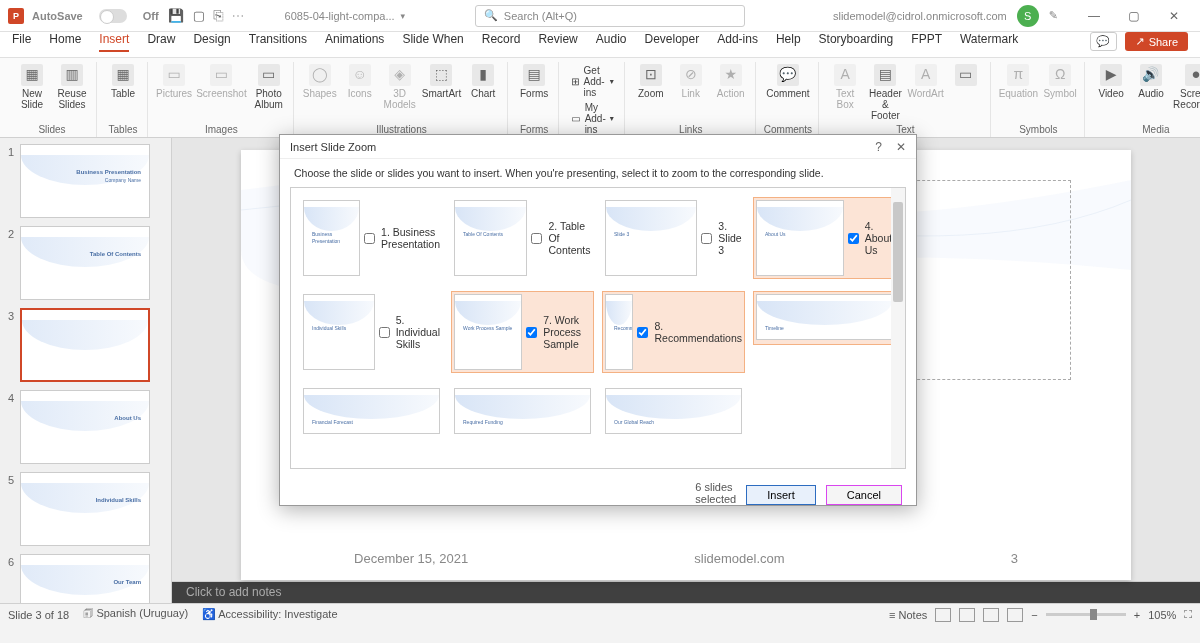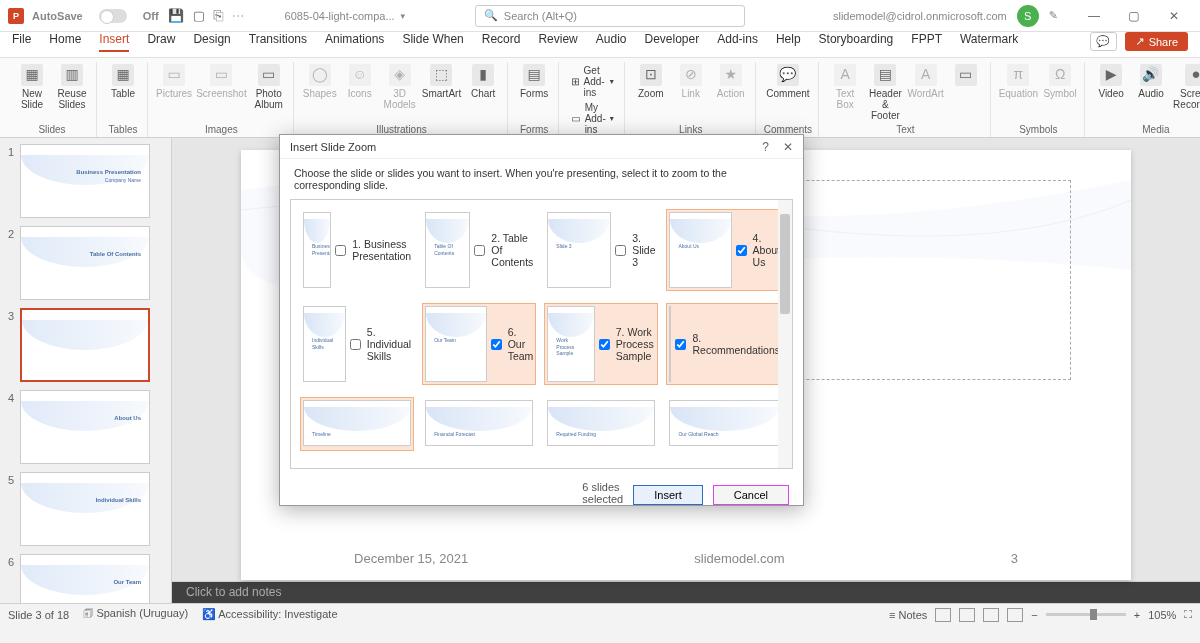--- a/index.html
+++ b/index.html
@@ -61,21 +61,21 @@
 .notes { height: 22px; background: #404040; border-top: 1px solid #d0d0d0; padding: 3px 14px; color: #aaa; font-size: 12px; }
 
 
 .statusbar { height: 22px; background: #f3f3f3; border-top: 1px solid #d0d0d0; display: flex; align-items: center; padding: 0 8px; font-size: 11px; color: #555; gap: 14px; }
 .status-right { margin-left: auto; display: flex; align-items: center; gap: 8px; }
 .sb-icon { width:16px; height:14px; border:1px solid #999; display:inline-block;}
 .zoom-slider { width:80px; height:3px; background:#ccc; position:relative;}
 .zoom-slider::after { content:""; width:7px; height:11px; background:#888; position:absolute; top:-4px; left:44px;}
 
 
-.overlay { position: absolute; top: 134px; left: 279px; width: 525px; height: 372px; background: #fff; border: 1px solid #999; box-shadow: 0 4px 20px rgba(0,0,0,0.3); z-index: 100; display:flex; flex-direction:column;}
+.overlay { position: absolute; top: 134px; left: 279px; width: 638px; height: 372px; background: #fff; border: 1px solid #999; box-shadow: 0 4px 20px rgba(0,0,0,0.3); z-index: 100; display:flex; flex-direction:column;}
 .dlg-title { height: 24px; display: flex; align-items: center; padding: 0 10px; font-size: 11px; color: #333; border-bottom:1px solid #eee;}
 .dlg-title .dlg-ctrl { margin-left: auto; display:flex; gap:14px; color:#666; font-size:12px;}
 .dlg-instr { padding: 8px 14px; font-size: 10.5px; color: #333; }
 .dlg-grid-wrap { flex:1; border:1px solid #ccc; margin:0 10px; overflow-y:auto; padding:10px; background:#fff; position:relative;}
 .dlg-grid { display: grid; grid-template-columns: repeat(4, 1fr); gap: 14px 10px; }
 .dlg-item { display:flex; gap:4px; padding:2px;}
 .dlg-item.selected { background: #fce4d6; outline:1px solid #f4b183;}
 .dlg-thumb { width: 100%; height: 76px; background: #fff; border: 1px solid #ccc; position:relative; overflow:hidden;}
 .dlg-check { display:flex; align-items:center; gap:6px; font-size:10.5px; color:#333;}
 .dlg-check input { width:11px; height:11px;}
@@ -464,30 +464,20 @@
             <div class="dlg-mini-text">Individual Skills</div>
           </div>
           <label class="dlg-check">
             <input type="checkbox" style="">
             <span>5. Individual Skills</span>
           </label>
         </div>
         <div class="dlg-item selected">
           <div class="dlg-thumb">
             <div class="dlg-mini-wave"></div>
-            <div class="dlg-mini-text">Our Team</div>
-          </div>
-          <label class="dlg-check">
-            <input type="checkbox" checked="" style="">
-            <span>6. Our Team</span>
-          </label>
-        </div>
-        <div class="dlg-item selected">
-          <div class="dlg-thumb">
-            <div class="dlg-mini-wave"></div>
             <div class="dlg-mini-text">Work Process Sample</div>
           </div>
           <label class="dlg-check">
             <input type="checkbox" checked="" style="">
             <span>7. Work Process Sample</span>
           </label>
         </div>
         <div class="dlg-item selected">
           <div class="dlg-thumb">
             <div class="dlg-mini-wave"></div>

